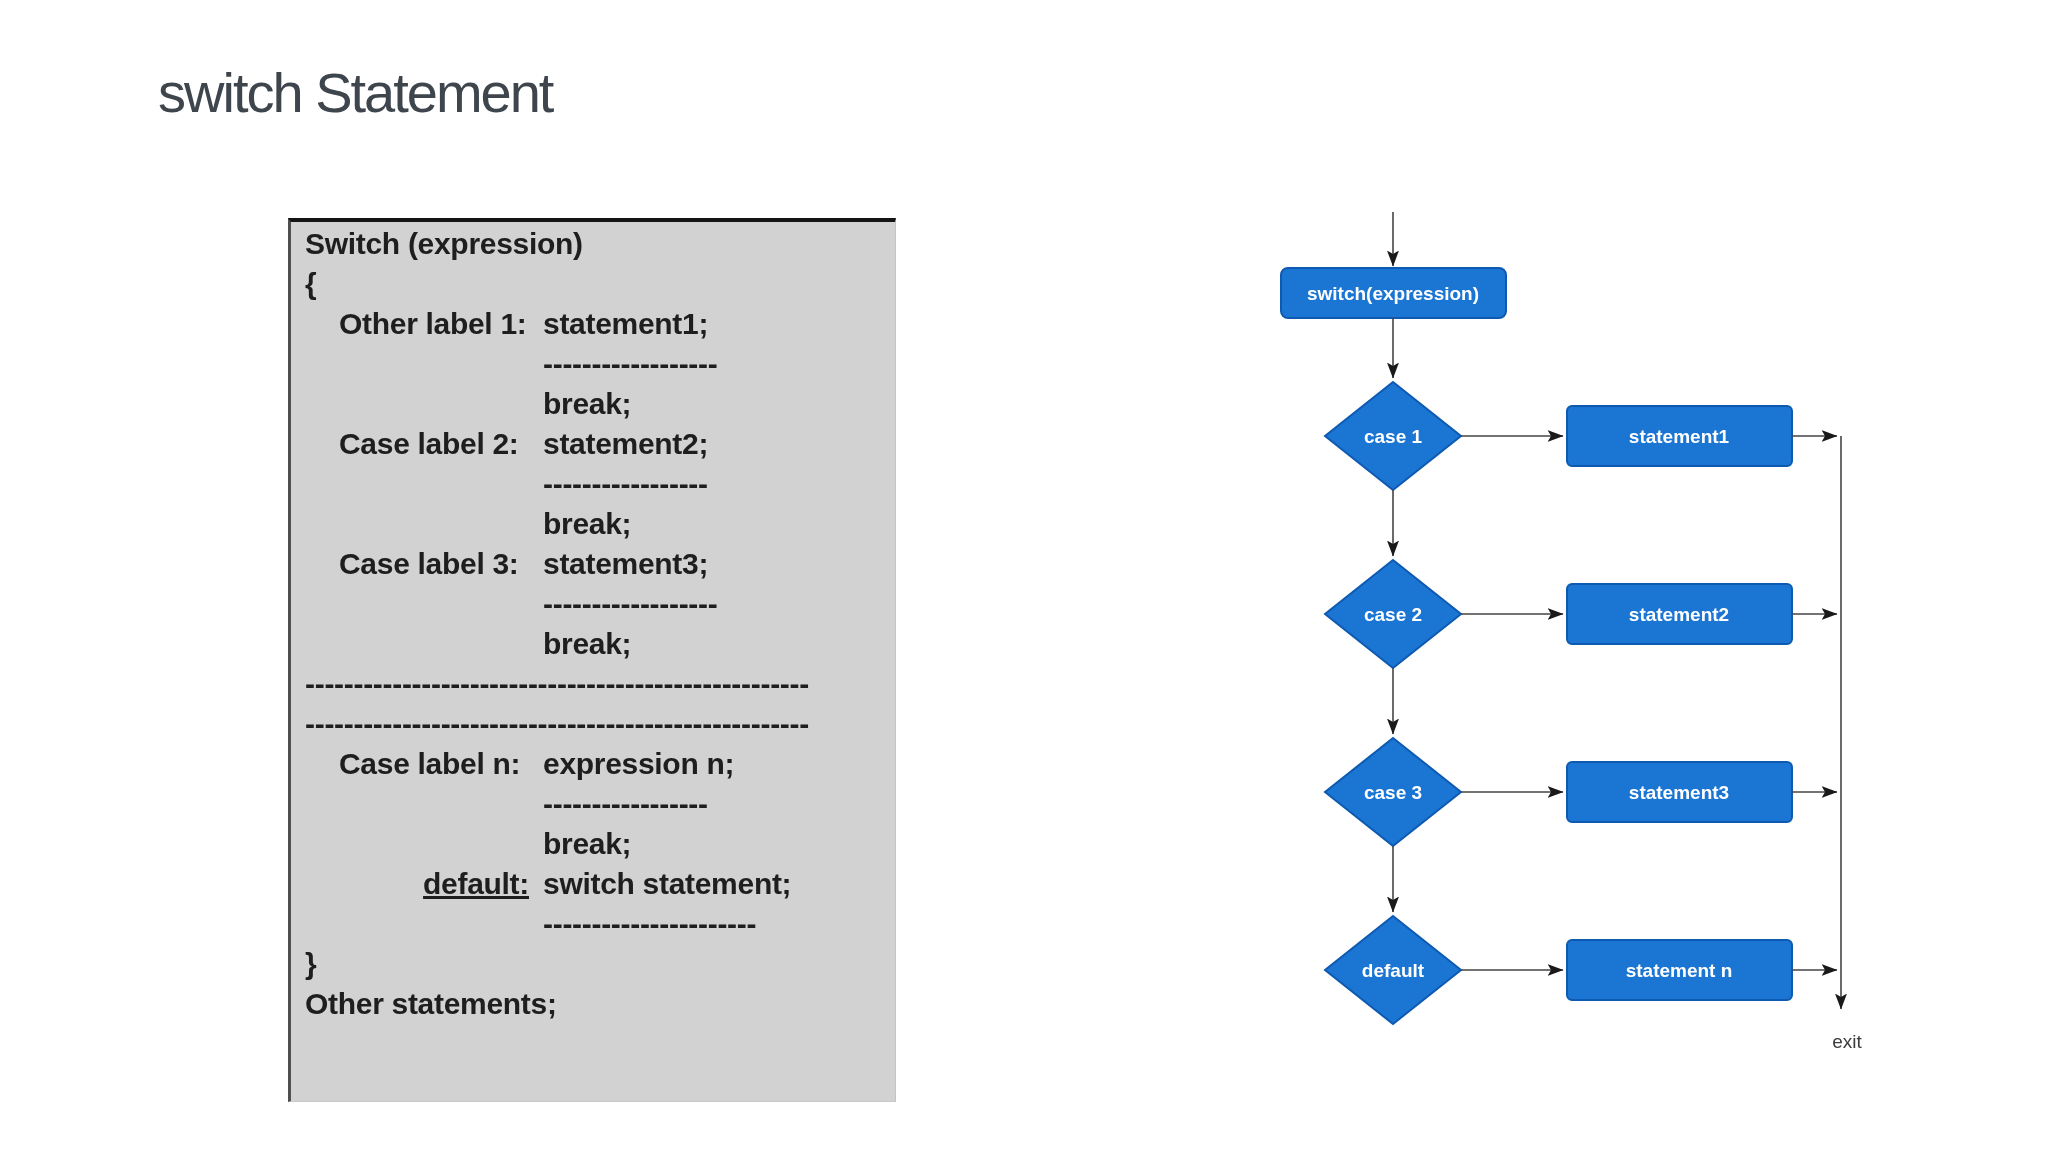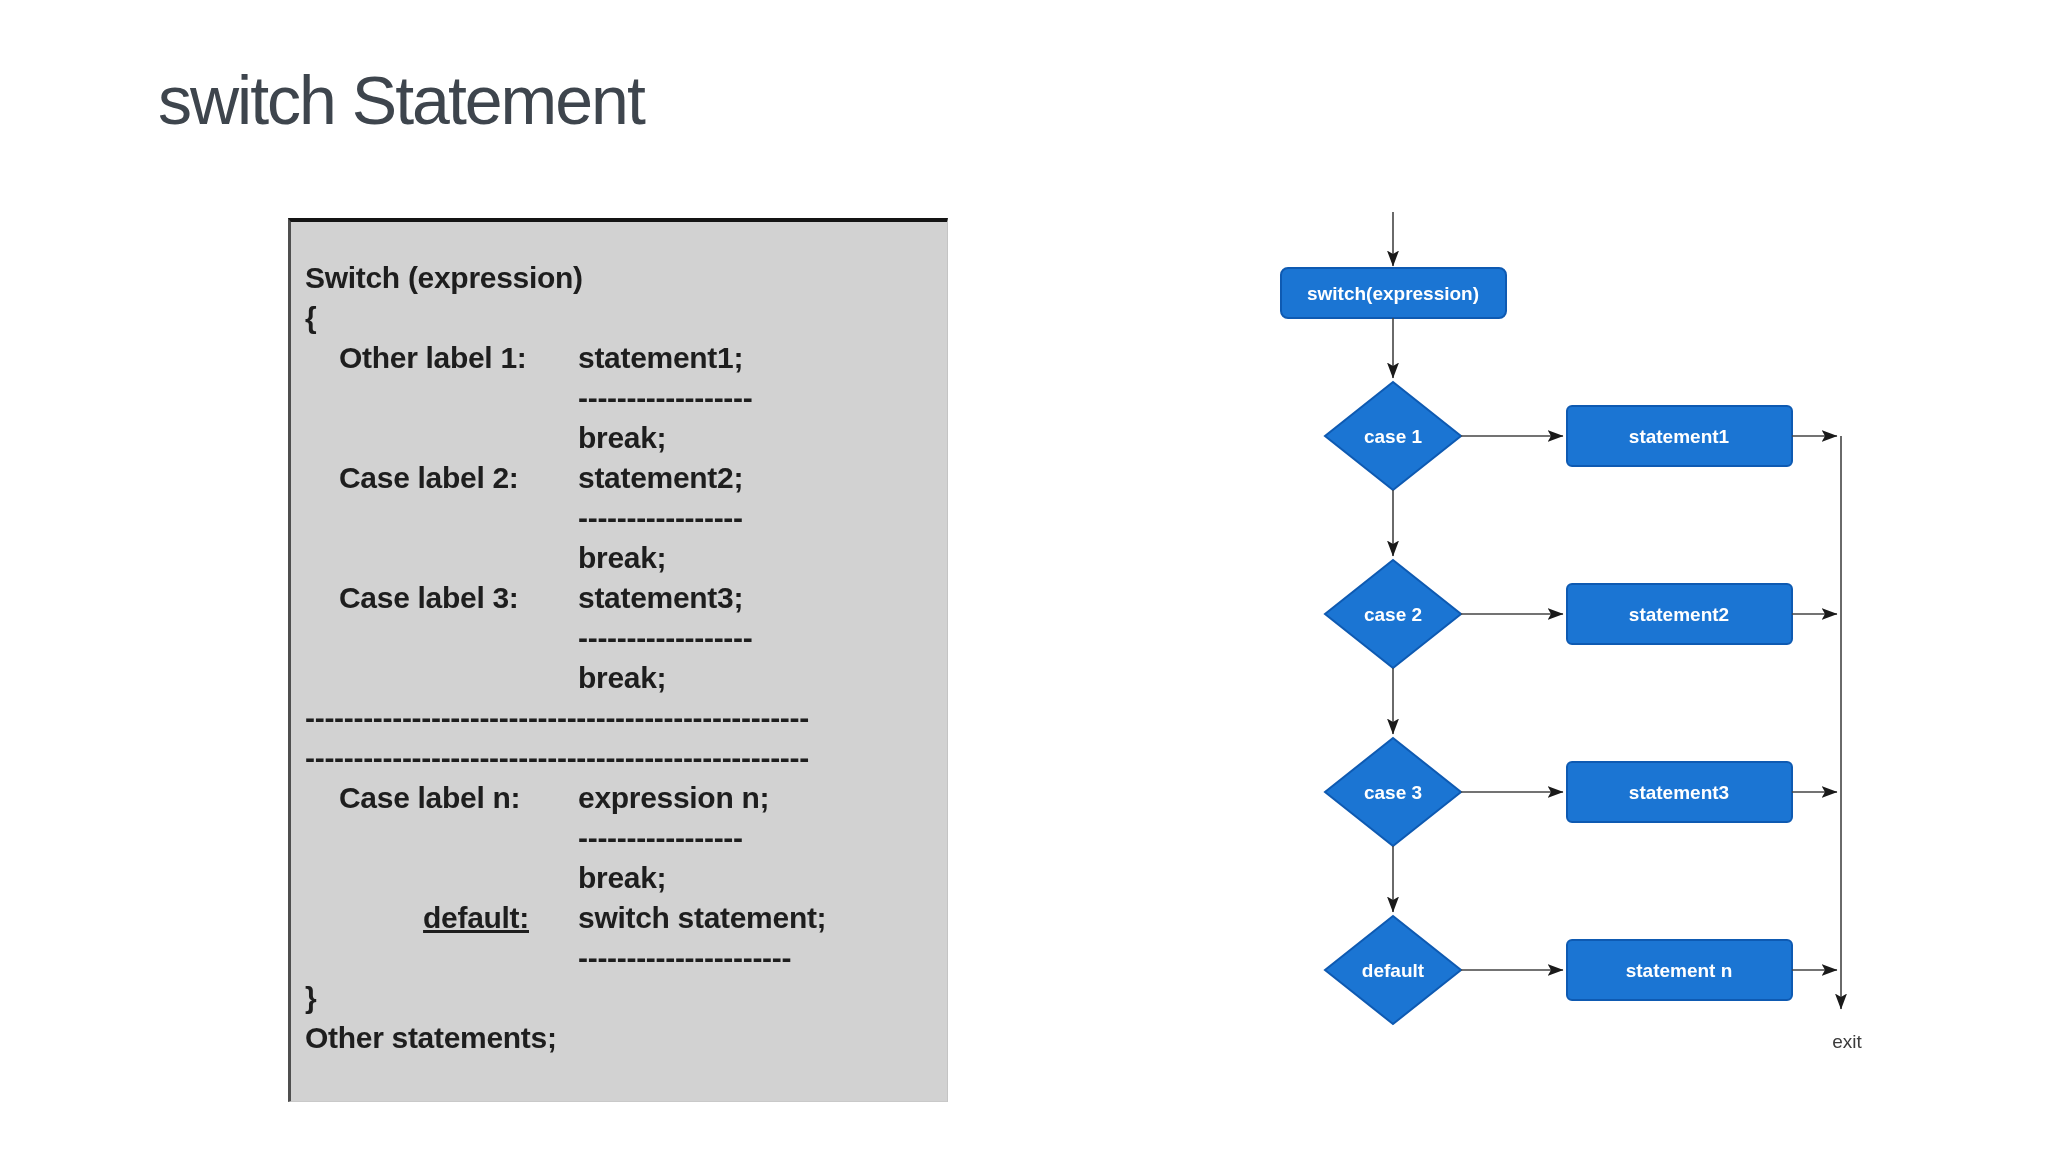--- a/index.html
+++ b/index.html
@@ -7,39 +7,39 @@
     position:relative;
     width:2048px;height:1152px;
     background:#ffffff;
     overflow:hidden;
     font-family:"Liberation Sans",sans-serif;
   }
   
   .slide-title{
     position:absolute;
     left:158px;top:60px;
-    font-size:68px;
+    font-size:56px;
     line-height:1.18;
     font-weight:400;
     letter-spacing:-2px;
     color:#3e454d;
     white-space:nowrap;
   }
   
   .code-box{
     position:absolute;
     left:288px;top:218px;
-    width:660px;height:884px;
+    width:608px;height:884px;
     box-sizing:border-box;
     background:#d2d2d2;
     border-top:4px solid #141414;
     border-left:3px solid #4f4f4f;
     border-right:1px solid #c4c4c4;
     border-bottom:1px solid #c9c9c9;
-    padding:36px 12px 0 14px;
+    padding:2px 12px 0 14px;
     overflow:hidden;
   }
   .code-row{
     display:flex;
     height:40px;
     line-height:40px;
     font-size:30px;
     font-weight:600;
     letter-spacing:-0.3px;
     color:#1e1e1e;
@@ -50,21 +50,21 @@
     flex:0 0 238px;
     box-sizing:border-box;
     padding-left:34px;
   }
   .code-label.ra{
     text-align:right;
     padding-left:0;
     padding-right:14px;
     text-decoration:underline;
   }
-  .code-code{flex:1 1 auto;overflow:hidden;margin-left:35px;}
+  .code-code{flex:1 1 auto;overflow:hidden;}
   
   .flowchart{
     position:absolute;
     left:1230px;top:160px;
     width:700px;height:950px;
   }
   .flow-line{stroke:#454545;stroke-width:1.6;fill:none;}
   .flow-shape{fill:#1b75d3;stroke:#0e5ab2;stroke-width:2;}
   .flow-shape-text{
     font-family:"Liberation Sans",sans-serif;

